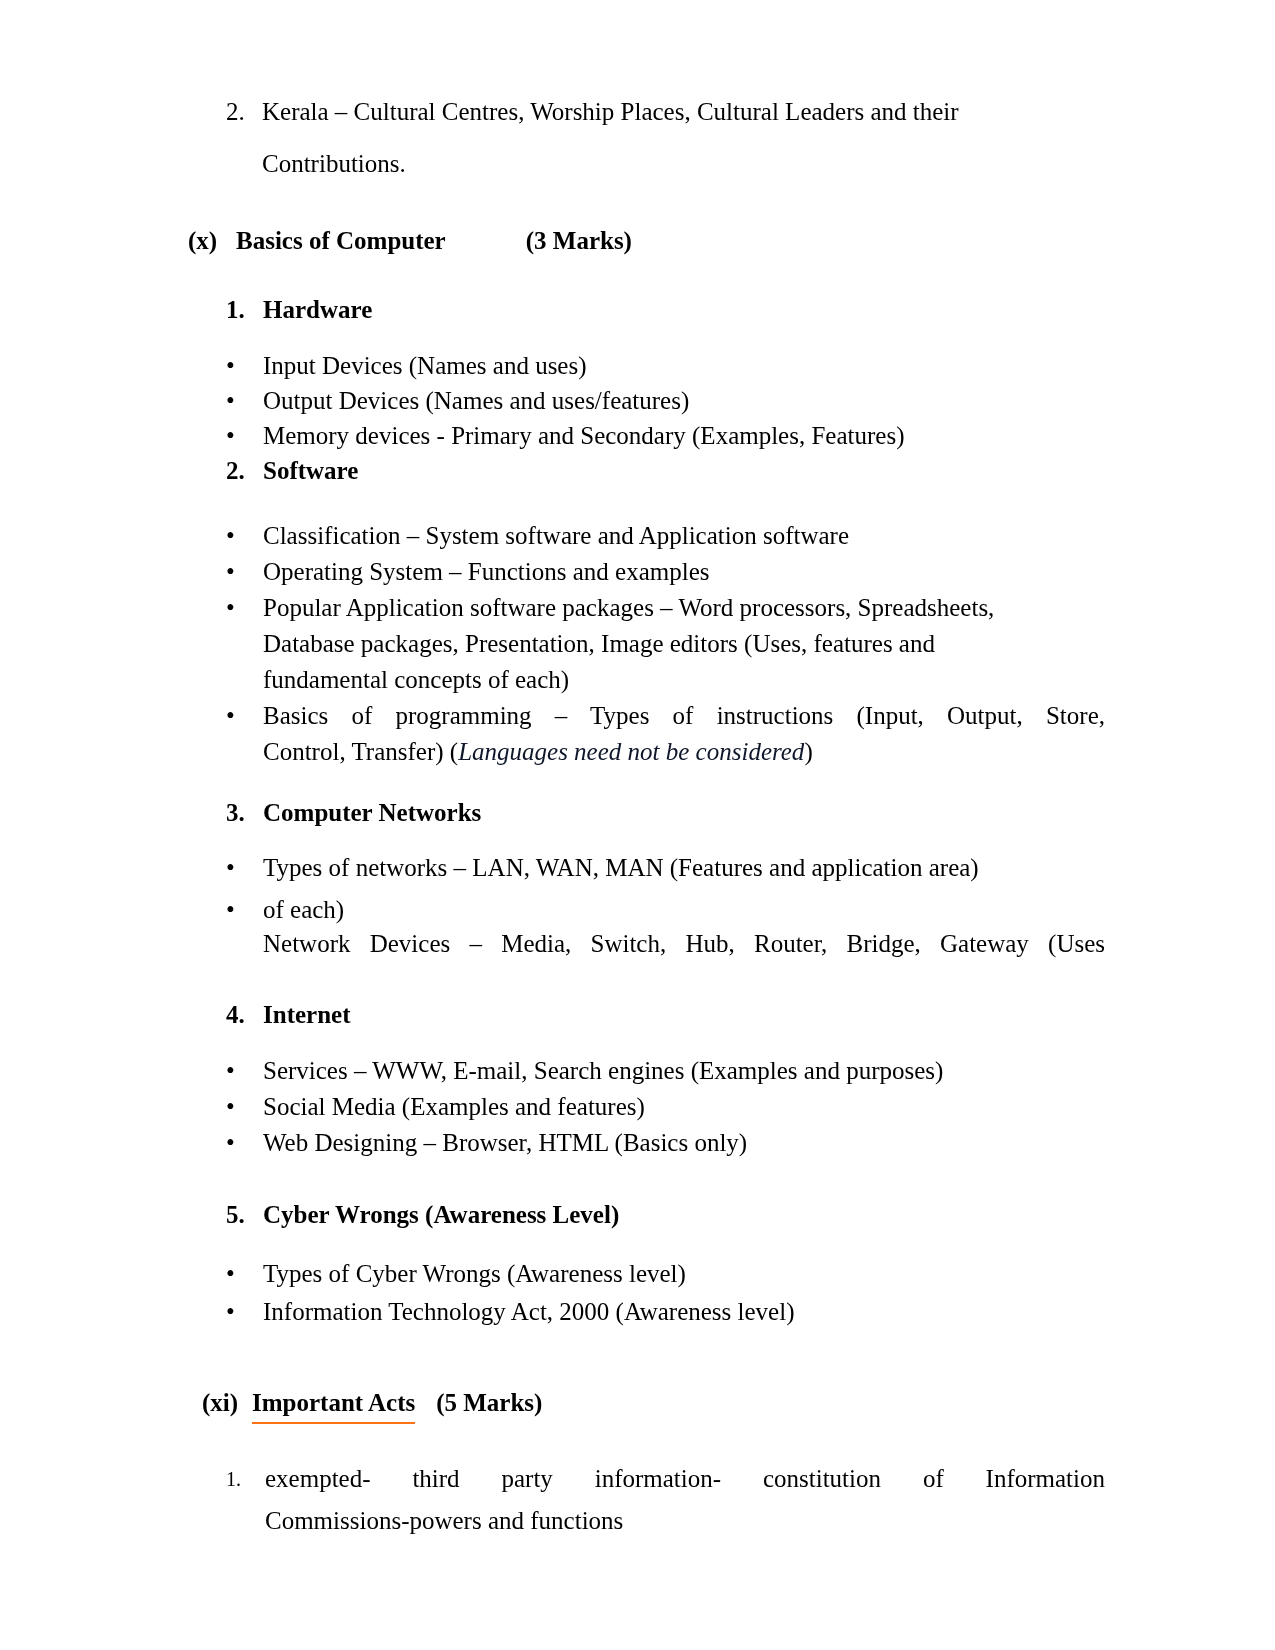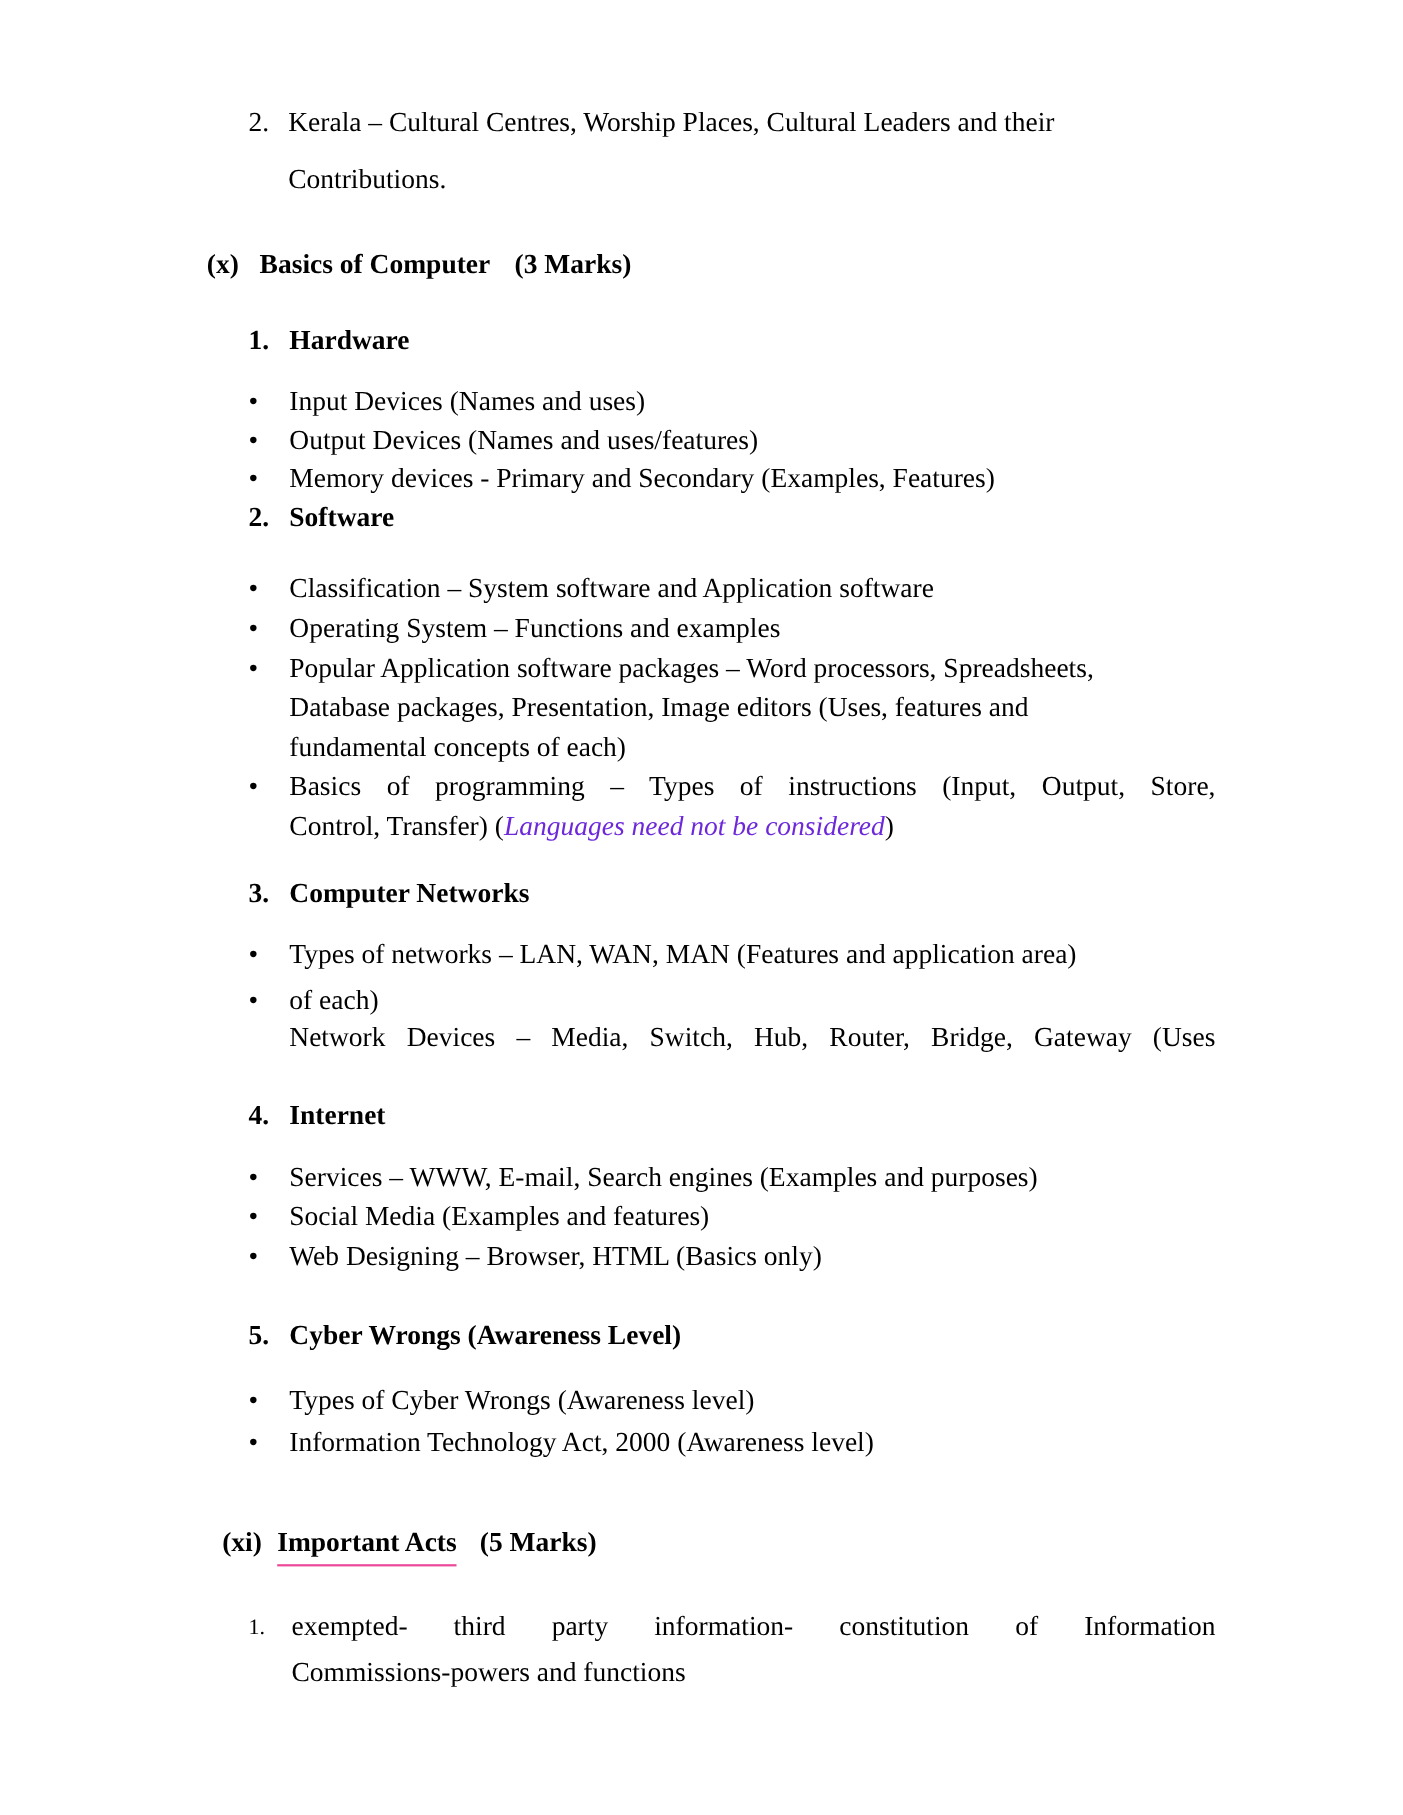--- a/index.html
+++ b/index.html
@@ -24,25 +24,25 @@
   .num-item { display: flex; margin-left: 38px; }
   .num-item .num { flex: 0 0 36px; }
   .num-item .body { flex: 1 1 auto; min-width: 0; }
 
   .kerala { line-height: 52px; }
 
   
   .sec-heading { display: flex; font-weight: bold; line-height: 36px; }
   .sec-heading .sec-label { flex: 0 0 48px; }
   .sec-heading.xi .sec-label { flex: 0 0 64px; text-align: center; }
-  .sec-heading .sec-marks { margin-left: 22px; white-space: nowrap; }
+  .sec-heading .sec-marks { margin-left: 80px; white-space: nowrap; }
   .sec-heading.xi .sec-marks { margin-left: 21px; }
   .sec-heading.x  { margin-top: 33px; }
   .sec-heading.xi { margin-top: 54px; }
-  .underlined { border-bottom: 2px solid #ec4899; padding-bottom: 1px; }
+  .underlined { border-bottom: 2px solid #f97316; padding-bottom: 1px; }
 
   
   .sub-heading { display: flex; font-weight: bold; margin-left: 38px; line-height: 36px; }
   .sub-heading .num { flex: 0 0 37px; }
   .sub-heading.hw  { margin-top: 33px; }
   .sub-heading.sw  { margin-top: 0; line-height: 35px; }
   .sub-heading.net { margin-top: 25px; }
   .sub-heading.inet{ margin-top: 36px; }
   .sub-heading.cyb { margin-top: 36px; }
 
@@ -58,21 +58,21 @@
   .bullets.inet { margin-top: 20px; line-height: 36px; }
   .bullets.cyb  { margin-top: 22px; line-height: 38px; }
 
   
   .stretch {
     text-align: justify;
     text-align-last: justify;
     text-justify: inter-word;
   }
 
-  .red-italic { color: #6d28d9; font-style: italic; }
+  .red-italic { color: #0f172a; font-style: italic; }
 
   
   .rti { margin-top: 34px; line-height: 42px; }
   .rti .num { flex: 0 0 39px; font-size: 20px; }
 </style>
 </head>
 <body>
 
 <div class="page">
 

